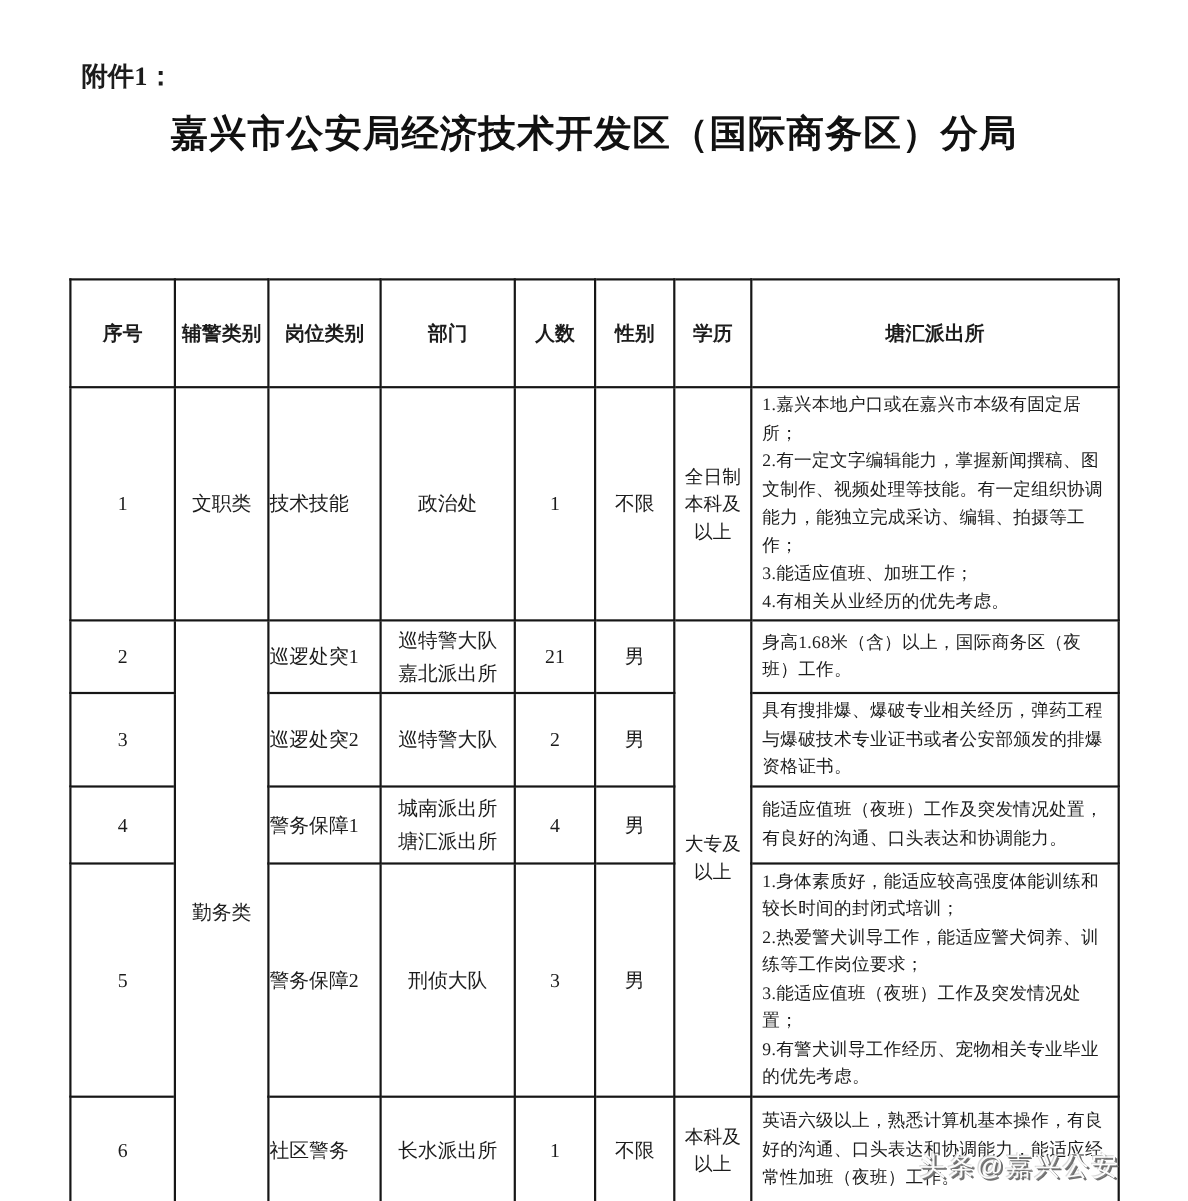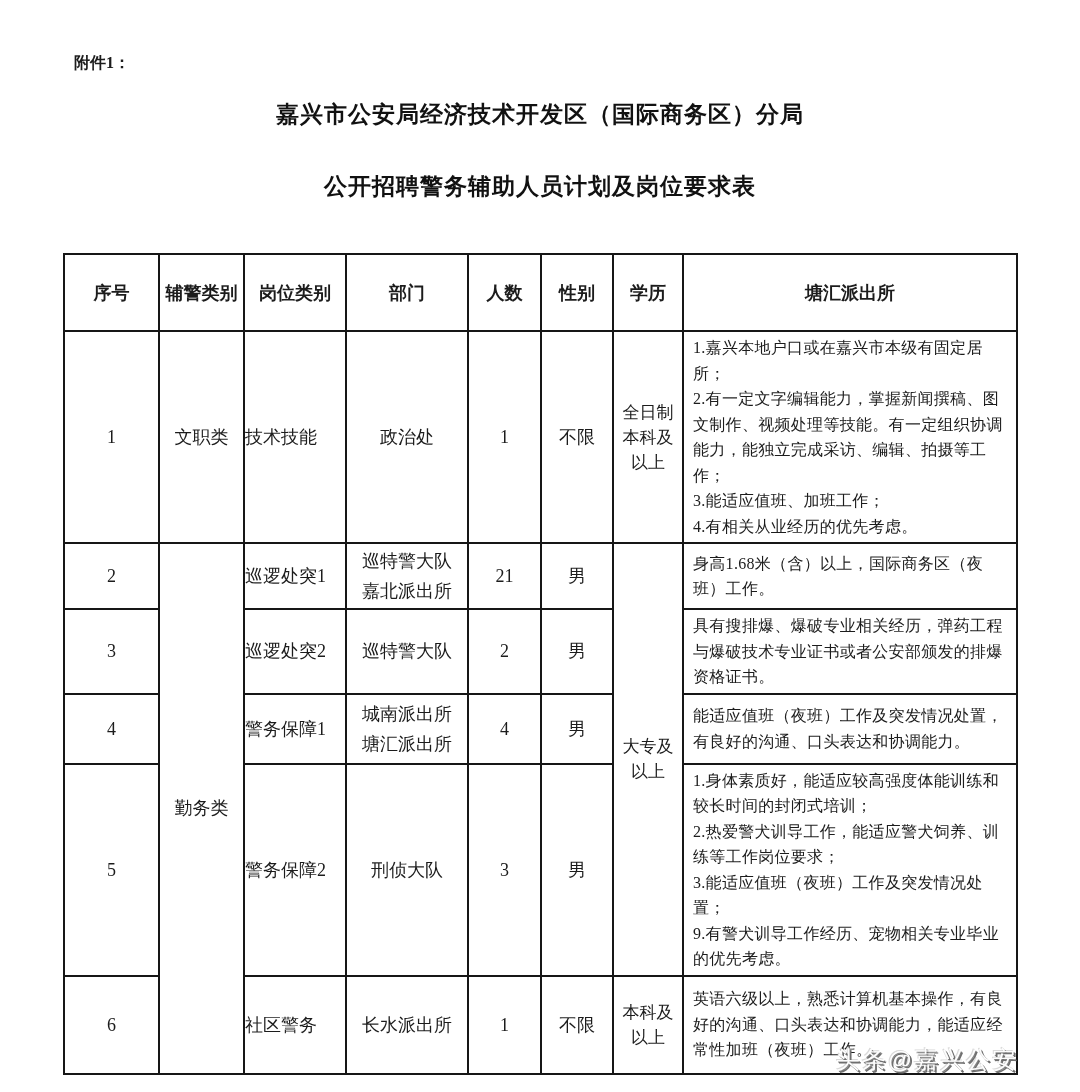--- a/index.html
+++ b/index.html
@@ -2,25 +2,25 @@
 <html><head>
 <meta charset="utf-8">
 <style>
   * { margin:0; padding:0; box-sizing:border-box; }
   html,body { background:#ffffff; }
   body { width:1080px; height:1092px; font-family:"Liberation Serif", serif; color:#1c1c1c; }
   .page { position:relative; width:1080px; height:1092px; background:#ffffff; overflow:hidden; }
 
   .attachment {
     position:absolute; left:74px; top:53px;
-    font-size:16px; font-weight:bold;
+    font-size:24px; font-weight:bold;
   }
   .doc-title {
     position:absolute; left:0; width:100%;
-    text-align:center; font-weight:bold; font-size:23px;
+    text-align:center; font-weight:bold; font-size:34px;
     font-family:"Liberation Sans", sans-serif;
     letter-spacing:1px; color:#111;
   }
   .t1 { top:99px; }
   .t2 { top:171px; }
 
   table.job {
     position:absolute; left:63px; top:253px;
     width:953px; border-collapse:collapse; table-layout:fixed;
   }
@@ -50,36 +50,35 @@
   }
 </style>
 </head>
 <body>
 
 <div class="page">
 
   <div class="attachment">附件1：</div>
 
   <div class="doc-title t1">嘉兴市公安局经济技术开发区（国际商务区）分局</div>
-  <div class="doc-title t2">公开招聘警务辅助人员计划及岗位要求表</div>
 
   <table class="job">
     <colgroup>
       <col style="width:95px">
         <col style="width:85px">
         <col style="width:102px">
         <col style="width:122px">
       <col style="width:73px">
         <col style="width:72px">
         <col style="width:70px">
         <col style="width:334px">
     </colgroup>
 
     <tbody>
-        <tr style="height:77px">
+        <tr style="height:98px">
       <th>序号</th>
       <th>辅警类别</th>
       <th>岗位类别</th>
       <th>部门</th>
       <th>人数</th>
       <th>性别</th>
       <th>学历</th>
       <th>塘汇派出所</th>
     </tr>
 

